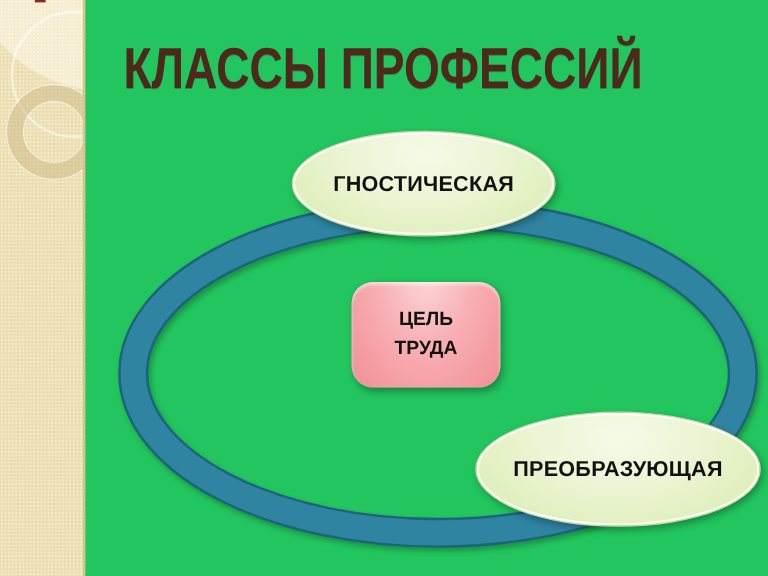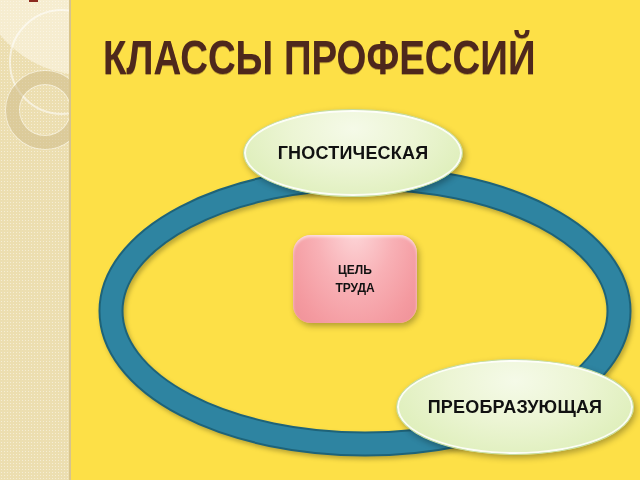--- a/index.html
+++ b/index.html
@@ -1,17 +1,17 @@
 <!DOCTYPE html>
 <html><head>
 <meta charset="utf-8">
 <style>
   html,body{margin:0;padding:0;background:#888;}
   .slide{
-    position:relative;width:640px;height:480px;background:#fde047;
+    position:relative;width:640px;height:480px;background:#22c55e;
     overflow:hidden;font-family:"Liberation Sans",sans-serif;
   }
   
   .sidebar{
     position:absolute;left:0;top:0;width:69px;height:480px;z-index:1;
     background-color:#ecdeb0;
     background-image:radial-gradient(rgba(255,255,255,0.45) 0.8px, rgba(0,0,0,0) 1px);
     background-size:3px 3px;
     border-right:2px solid #d8c48c;
     overflow:hidden;
@@ -48,29 +48,29 @@
     position:absolute;z-index:3;border-radius:50%;
     display:flex;align-items:center;justify-content:center;text-align:center;
     background:radial-gradient(ellipse at 50% 22%, #f5fae8 0%, #ecf5d4 40%, #dfefbc 78%, #d4e8ac 100%);
     border:1px solid #c3da9e;
     box-shadow:inset 0 0 0 2px rgba(255,255,255,0.85), 2px 3px 6px rgba(0,0,0,0.30);
     font-weight:bold;font-size:18px;color:#111111;line-height:1.35;
     white-space:pre-line;letter-spacing:0.2px;
   }
   .node-top{left:243px;top:109px;width:218px;height:86px;}
   .node-bl{left:90px;top:350px;width:237px;height:78px;}
-  .node-br{left:396px;top:359px;width:236px;height:94px;justify-content:center;}
+  .node-br{left:396px;top:343px;width:236px;height:94px;justify-content:center;}
   
   .center-box{
     position:absolute;left:293px;top:235px;width:124px;height:88px;z-index:3;
     border-radius:18px;
     display:flex;align-items:center;justify-content:center;text-align:center;
     background:radial-gradient(ellipse at 50% -10%, #fdd8da 0%, #f8b0b5 45%, #f49aa0 80%, #ef9198 100%);
     box-shadow:inset 0 2px 3px rgba(255,255,255,0.6), 2px 3px 6px rgba(0,0,0,0.30);
-    font-weight:bold;font-size:12px;color:#111111;line-height:1.5;
+    font-weight:bold;font-size:16px;color:#111111;line-height:1.5;
     white-space:pre-line;
   }
 </style>
 </head>
 <body>
 
 <div class="slide">
 
   <div class="sidebar">
     <div class="sb-light"></div>

